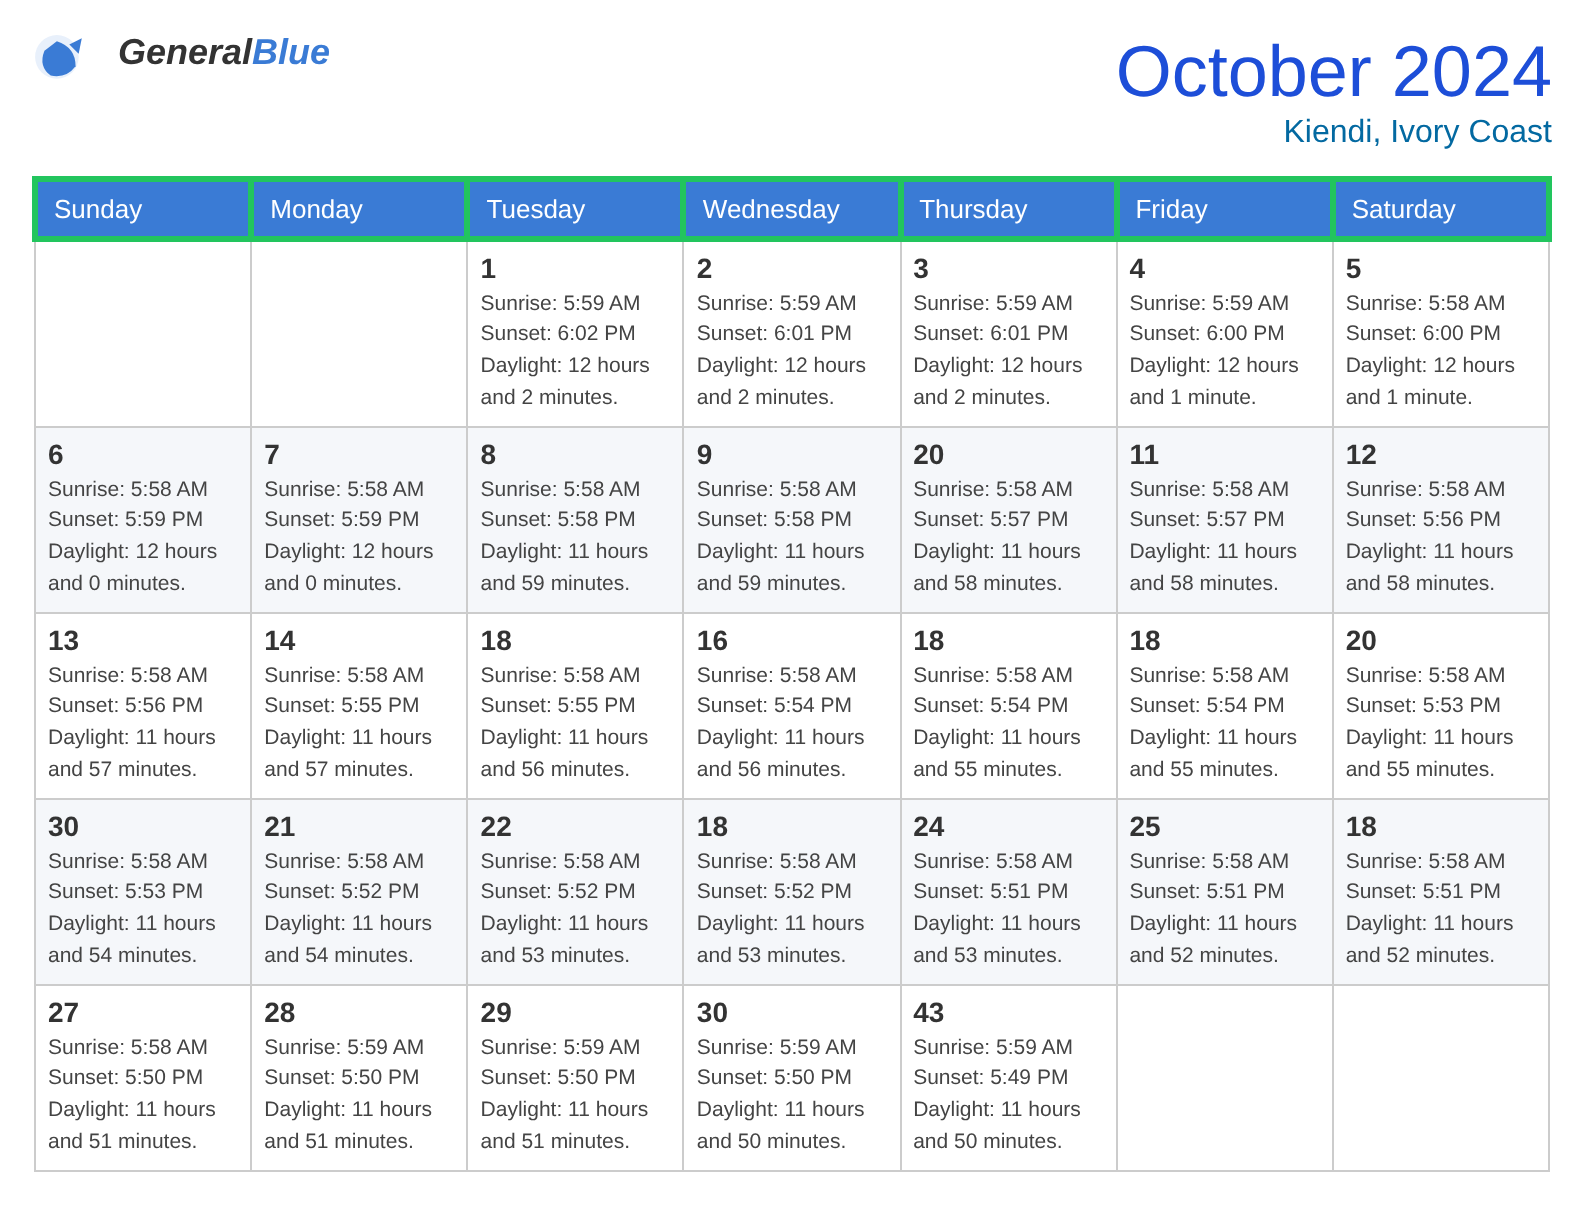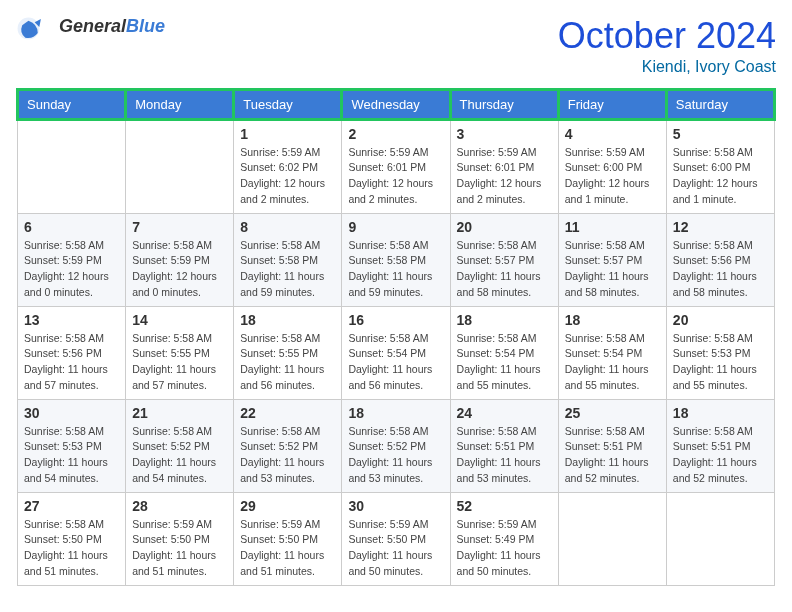--- a/index.html
+++ b/index.html
@@ -249,20 +249,20 @@
         </td>
         <td>
           <span class="day-number">29</span>
           <div class="day-detail">Sunrise: 5:59 AM<br>Sunset: 5:50 PM<br>Daylight: 11 hours and 51 minutes.</div>
         </td>
         <td>
           <span class="day-number">30</span>
           <div class="day-detail">Sunrise: 5:59 AM<br>Sunset: 5:50 PM<br>Daylight: 11 hours and 50 minutes.</div>
         </td>
         <td>
-          <span class="day-number">52</span>
+          <span class="day-number">43</span>
           <div class="day-detail">Sunrise: 5:59 AM<br>Sunset: 5:49 PM<br>Daylight: 11 hours and 50 minutes.</div>
         </td>
         <td class="empty-cell"></td>
         <td class="empty-cell"></td>
       </tr>
     </tbody>
 </table>
 
 </body></html>

